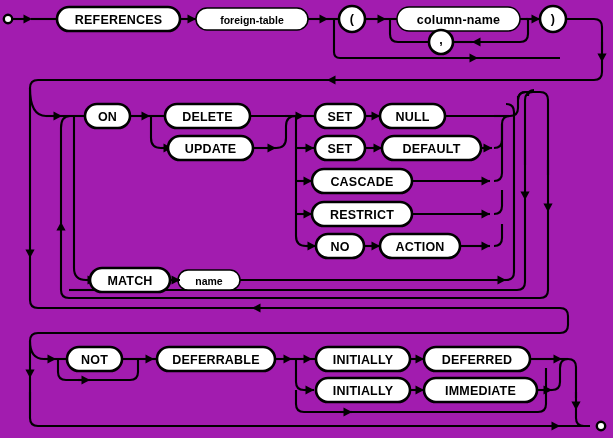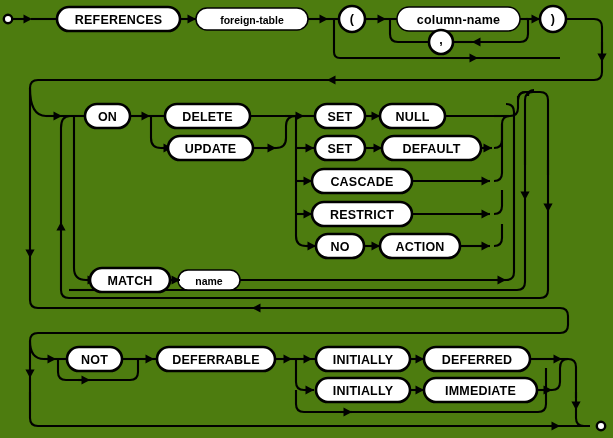--- a/index.html
+++ b/index.html
@@ -4,21 +4,21 @@
 <style>
   html, body {
     margin: 0;
     padding: 0;
     background: #ffffff;
   }
   #diagram-root {
     position: relative;
     width: 613px;
     height: 438px;
-    background: #4d7c0f;
+    background: #a21caf;
     font-family: "Liberation Sans", sans-serif;
     overflow: hidden;
   }
   svg#rr {
     display: block;
     width: 613px;
     height: 438px;
   }
   .rail {
     fill: none;

